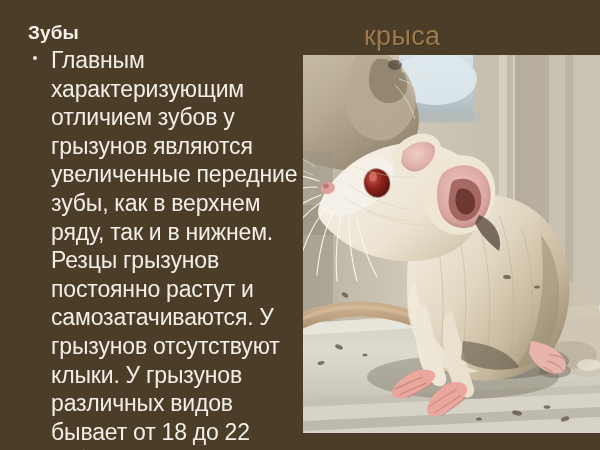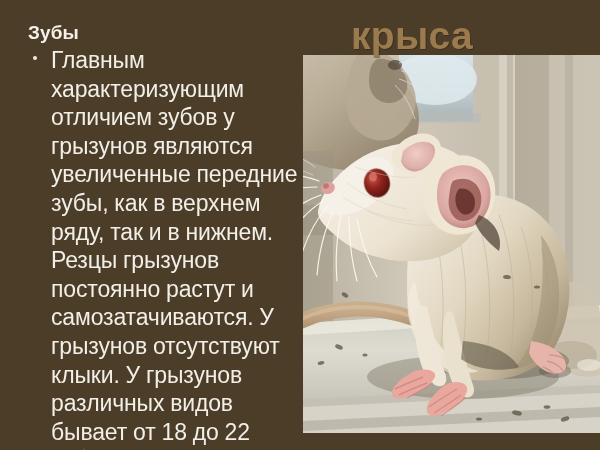--- a/index.html
+++ b/index.html
@@ -69,24 +69,24 @@
     width: 297px;
     height: 378px;
     overflow: hidden;
     background: #8e8573;
   }
   #photo-svg { display: block; width: 297px; height: 378px; }
 
   
   #photo-caption {
     position: absolute;
-    left: 351px;
+    left: 364px;
     top: 19px;
-    font-size: 39px;
-    font-weight: bold;
+    font-size: 27px;
+    font-weight: normal;
     line-height: 34px;
     color: #9b7a4e;
     letter-spacing: 0.3px;
     text-shadow: 1px 1px 0 rgba(40,30,18,0.45);
   }
 </style>
 </head>
 <body>
 
 <div id="slide">

